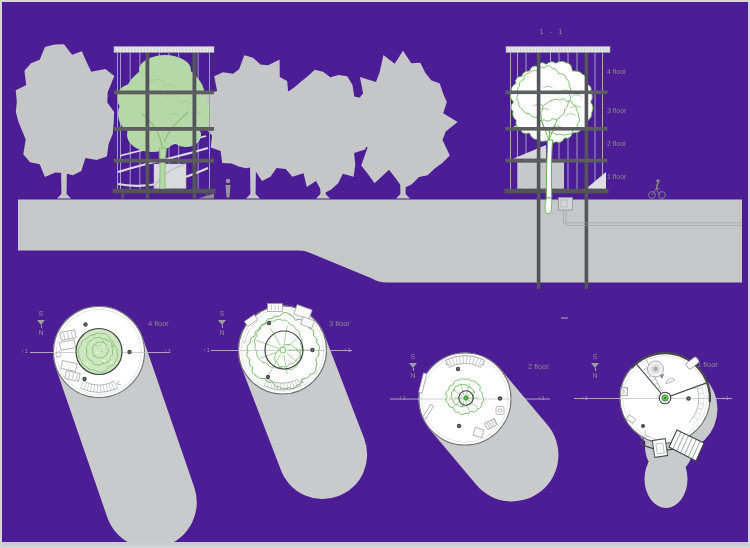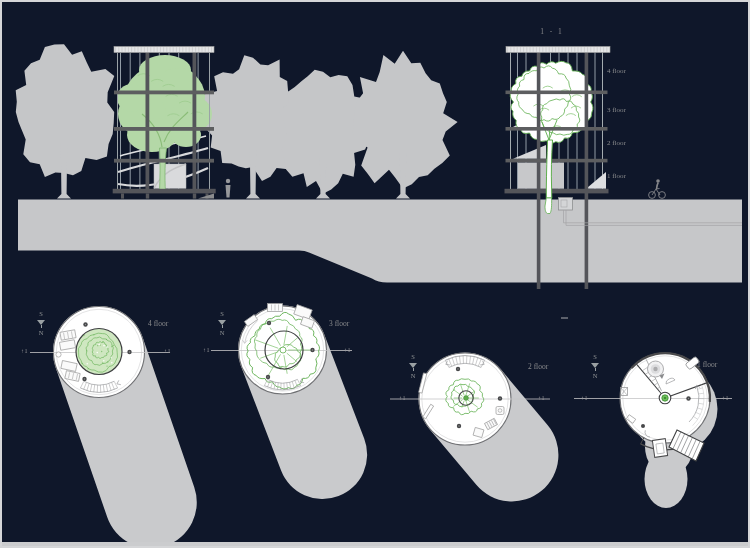--- a/index.html
+++ b/index.html
@@ -1,18 +1,18 @@
 <!DOCTYPE html>
 <html><head>
 <meta charset="utf-8">
 <style>
   html,body{margin:0;padding:0;background:#f4f4f4}
-  .canvas{position:relative;width:746px;height:544px;background:#0f172a;
+  .canvas{position:relative;width:746px;height:544px;background:#4c1d95;
     border:2px solid #d5d6d8;overflow:hidden;
-    font-family:Liberation Serif, serif}
+    font-family:Liberation Sans, sans-serif}
   svg.scene{position:absolute;left:0;top:0}
   .lbl{position:absolute;color:#8a8b8d;font-size:7.5px;line-height:1;white-space:nowrap}
   .flbl{position:absolute;color:#8a8b8d;font-size:7px;line-height:1;white-space:nowrap}
   .title{position:absolute;color:#8a8b8d;font-size:7.5px;letter-spacing:2px;line-height:1;
     width:44px;text-align:center}
   .mark{position:absolute;color:#939496;font-size:6px;letter-spacing:.5px;line-height:1;white-space:nowrap}
   .compass{position:absolute;width:14px;display:flex;flex-direction:column;align-items:center;
     color:#8f9294;font-size:6.5px;line-height:1}
   .compass .tri{width:0;height:0;border-left:4px solid transparent;border-right:4px solid transparent;
     border-top:5px solid #9aa0a3;margin-top:2px}

